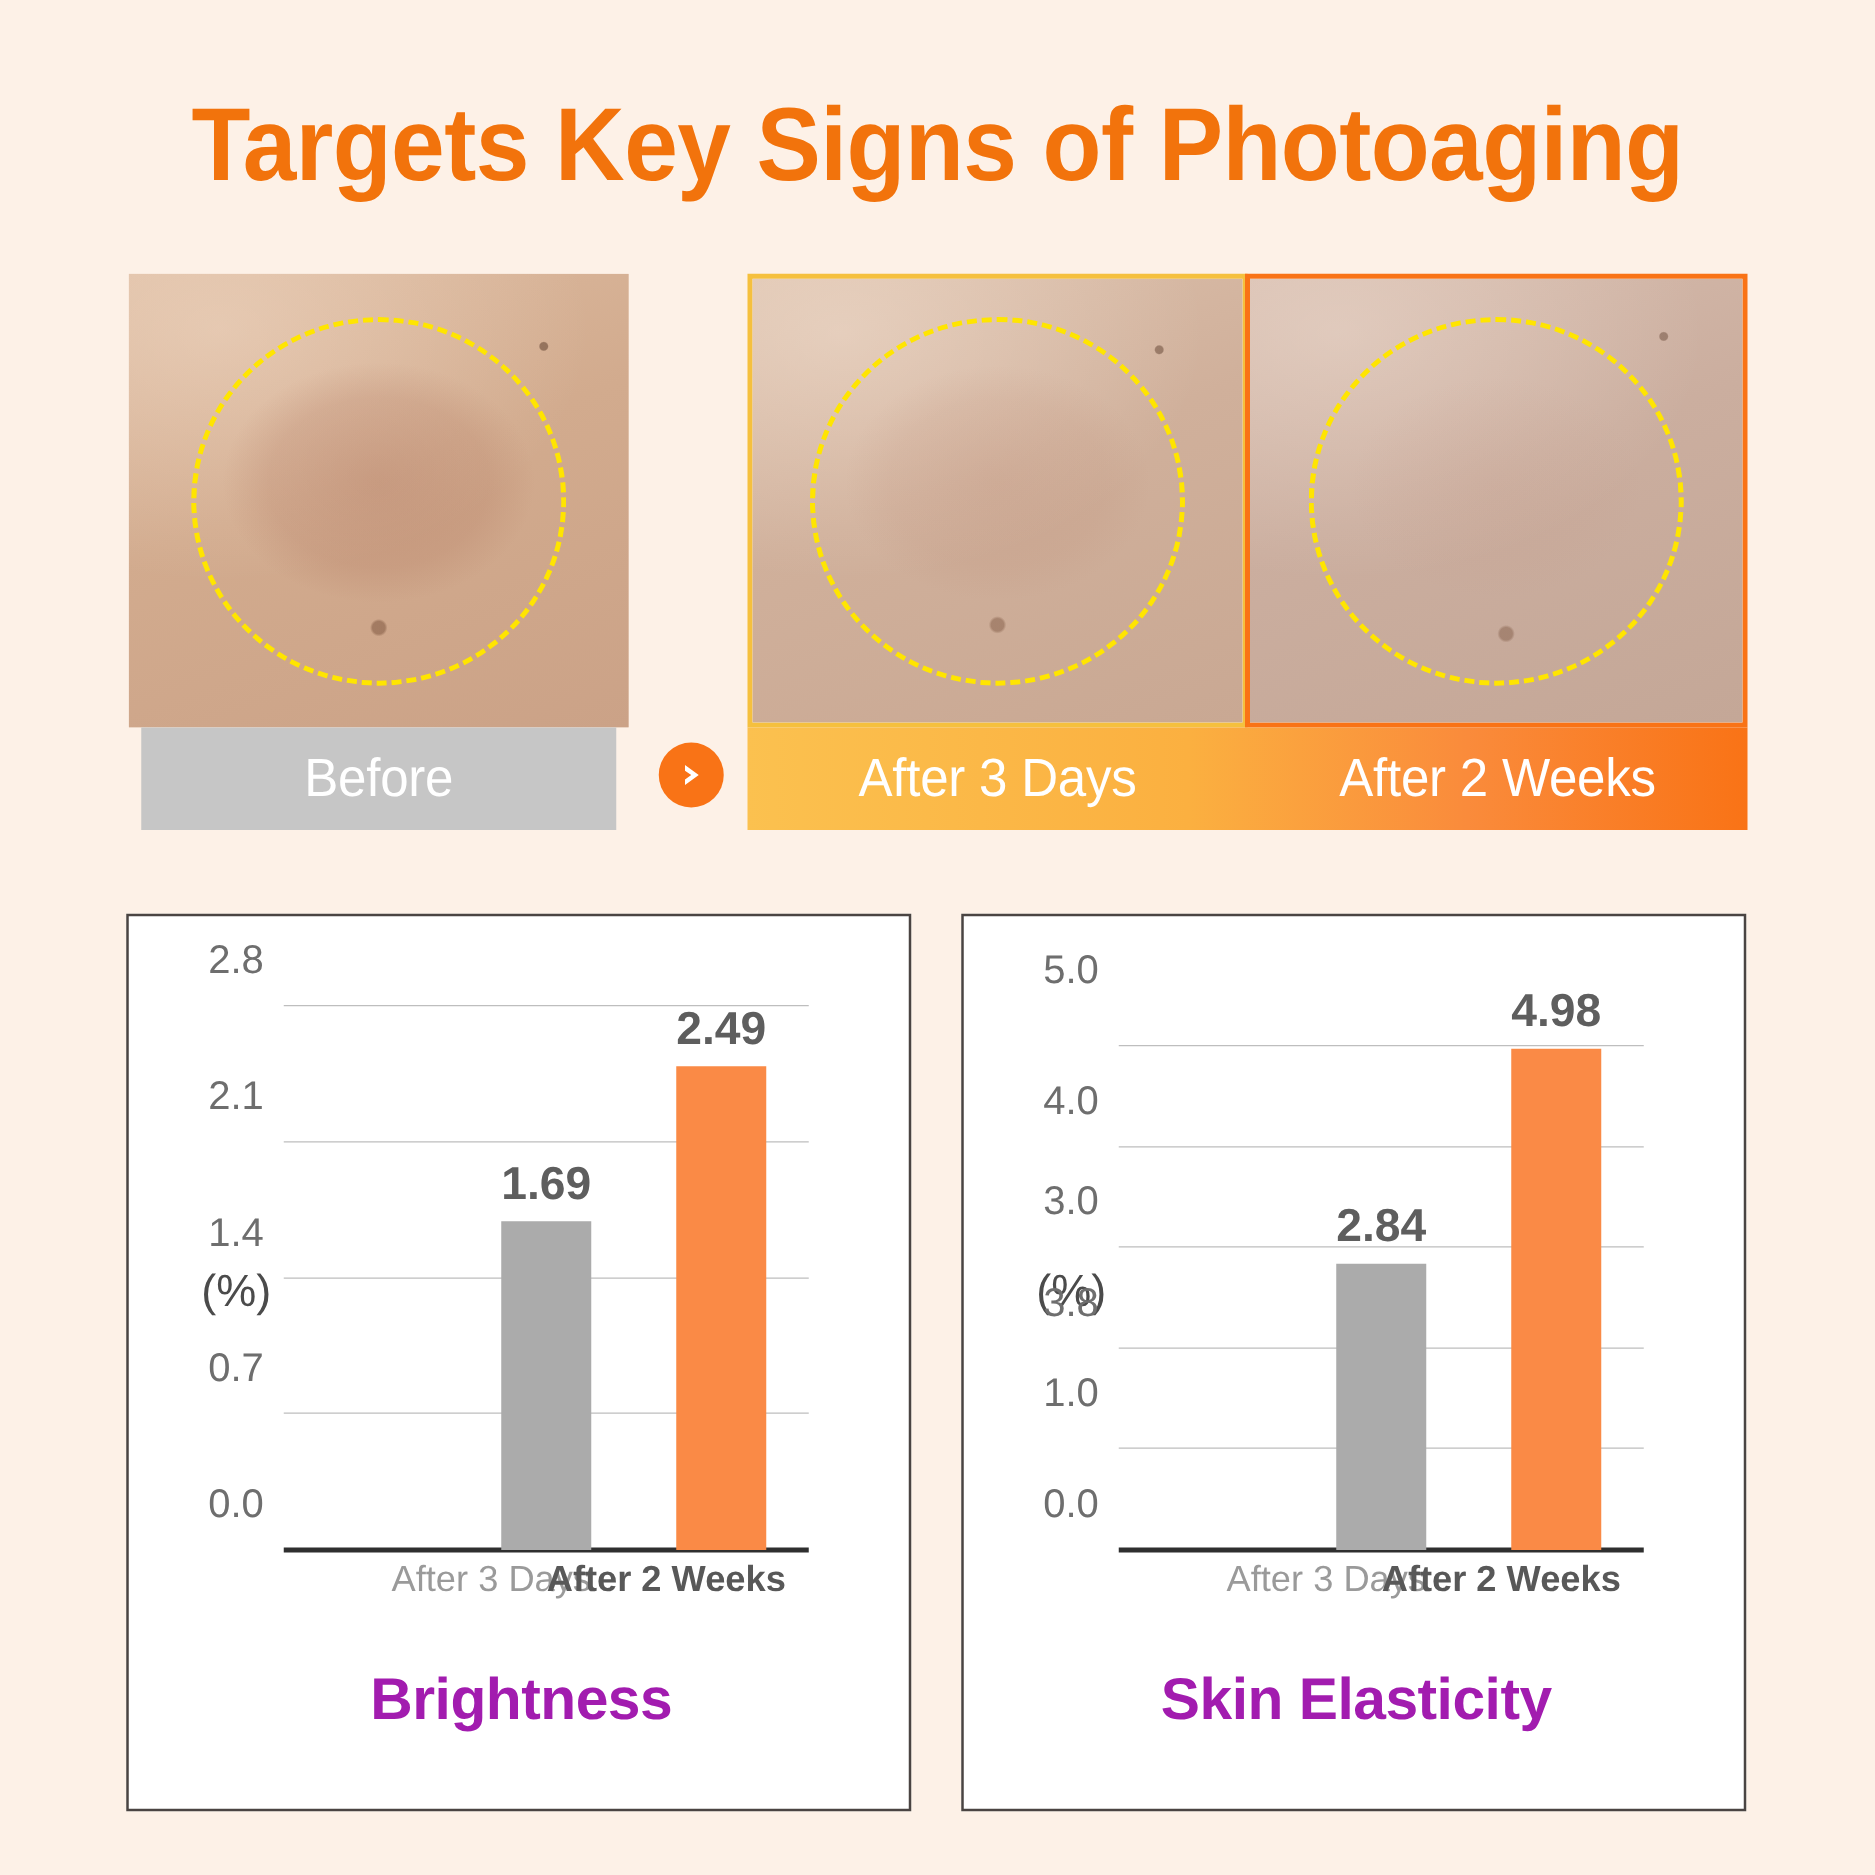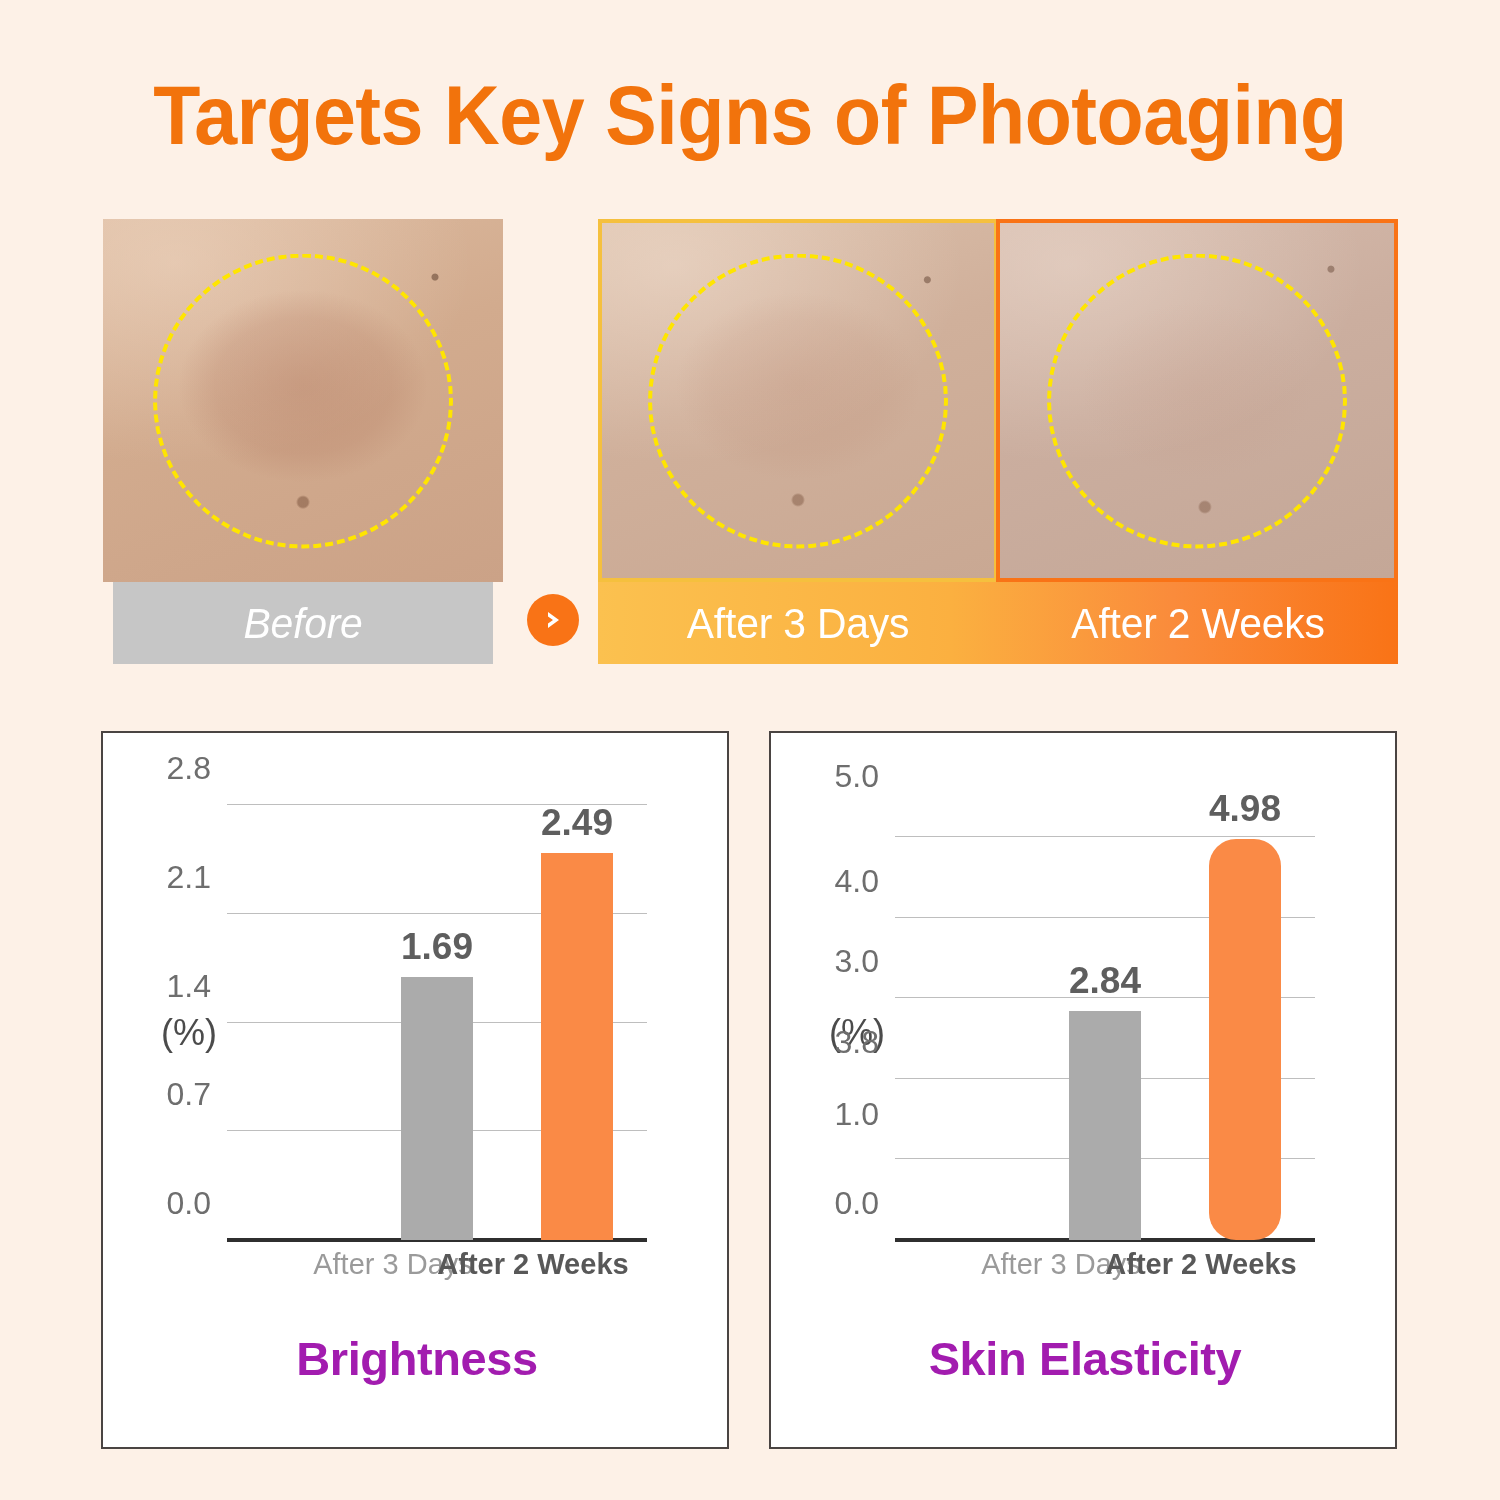--- a/index.html
+++ b/index.html
@@ -37,21 +37,21 @@
 
   
   #photo-row {
     position: absolute;
     top: 219px;
     left: 0;
     width: 1500px;
     height: 445px;
   }
 
-  .panel { position: absolute; top: 0; font-style: italic; }
+  .panel { position: absolute; top: 0; }
 
   #panel-before { left: 103px; width: 400px; height: 445px; }
   #panel-after3 { left: 598px; width: 400px; height: 445px; }
   #panel-after2 { left: 996px; width: 402px; height: 445px; }
 
   .photo {
     position: relative;
     width: 100%;
     height: 363px;
     overflow: hidden;
@@ -353,21 +353,21 @@
         <div class="ytick" style="bottom:427px;text-align:right;">5.0</div>
         <div class="ytick" style="bottom:322.2px;margin-left:12px;">4.0</div>
         <div class="ytick" style="bottom:241.7px;">3.0</div>
         <div class="ytick" style="bottom:161.1px;">3.8</div>
         <div class="ytick" style="bottom:89px;margin-top:32px;">1.0</div>
         <div class="ytick" style="bottom:0px;">0.0</div>
 
         <div class="bar gray" style="left:130px; height:228.8px;">
           <span class="bar-value">2.84</span>
         </div>
-        <div class="bar orange" style="left:270px; height:401.2px;border-radius:27px;">
+        <div class="bar orange" style="left:270px; height:401.2px;">
           <span class="bar-value">4.98</span>
         </div>
       </div>
 
       <div class="xlabels">
         <div class="xlabel dim" style="left:166px;">After 3 Days</div>
         <div class="xlabel bold" style="left:306px;">After 2 Weeks</div>
       </div>
 
     </div>

